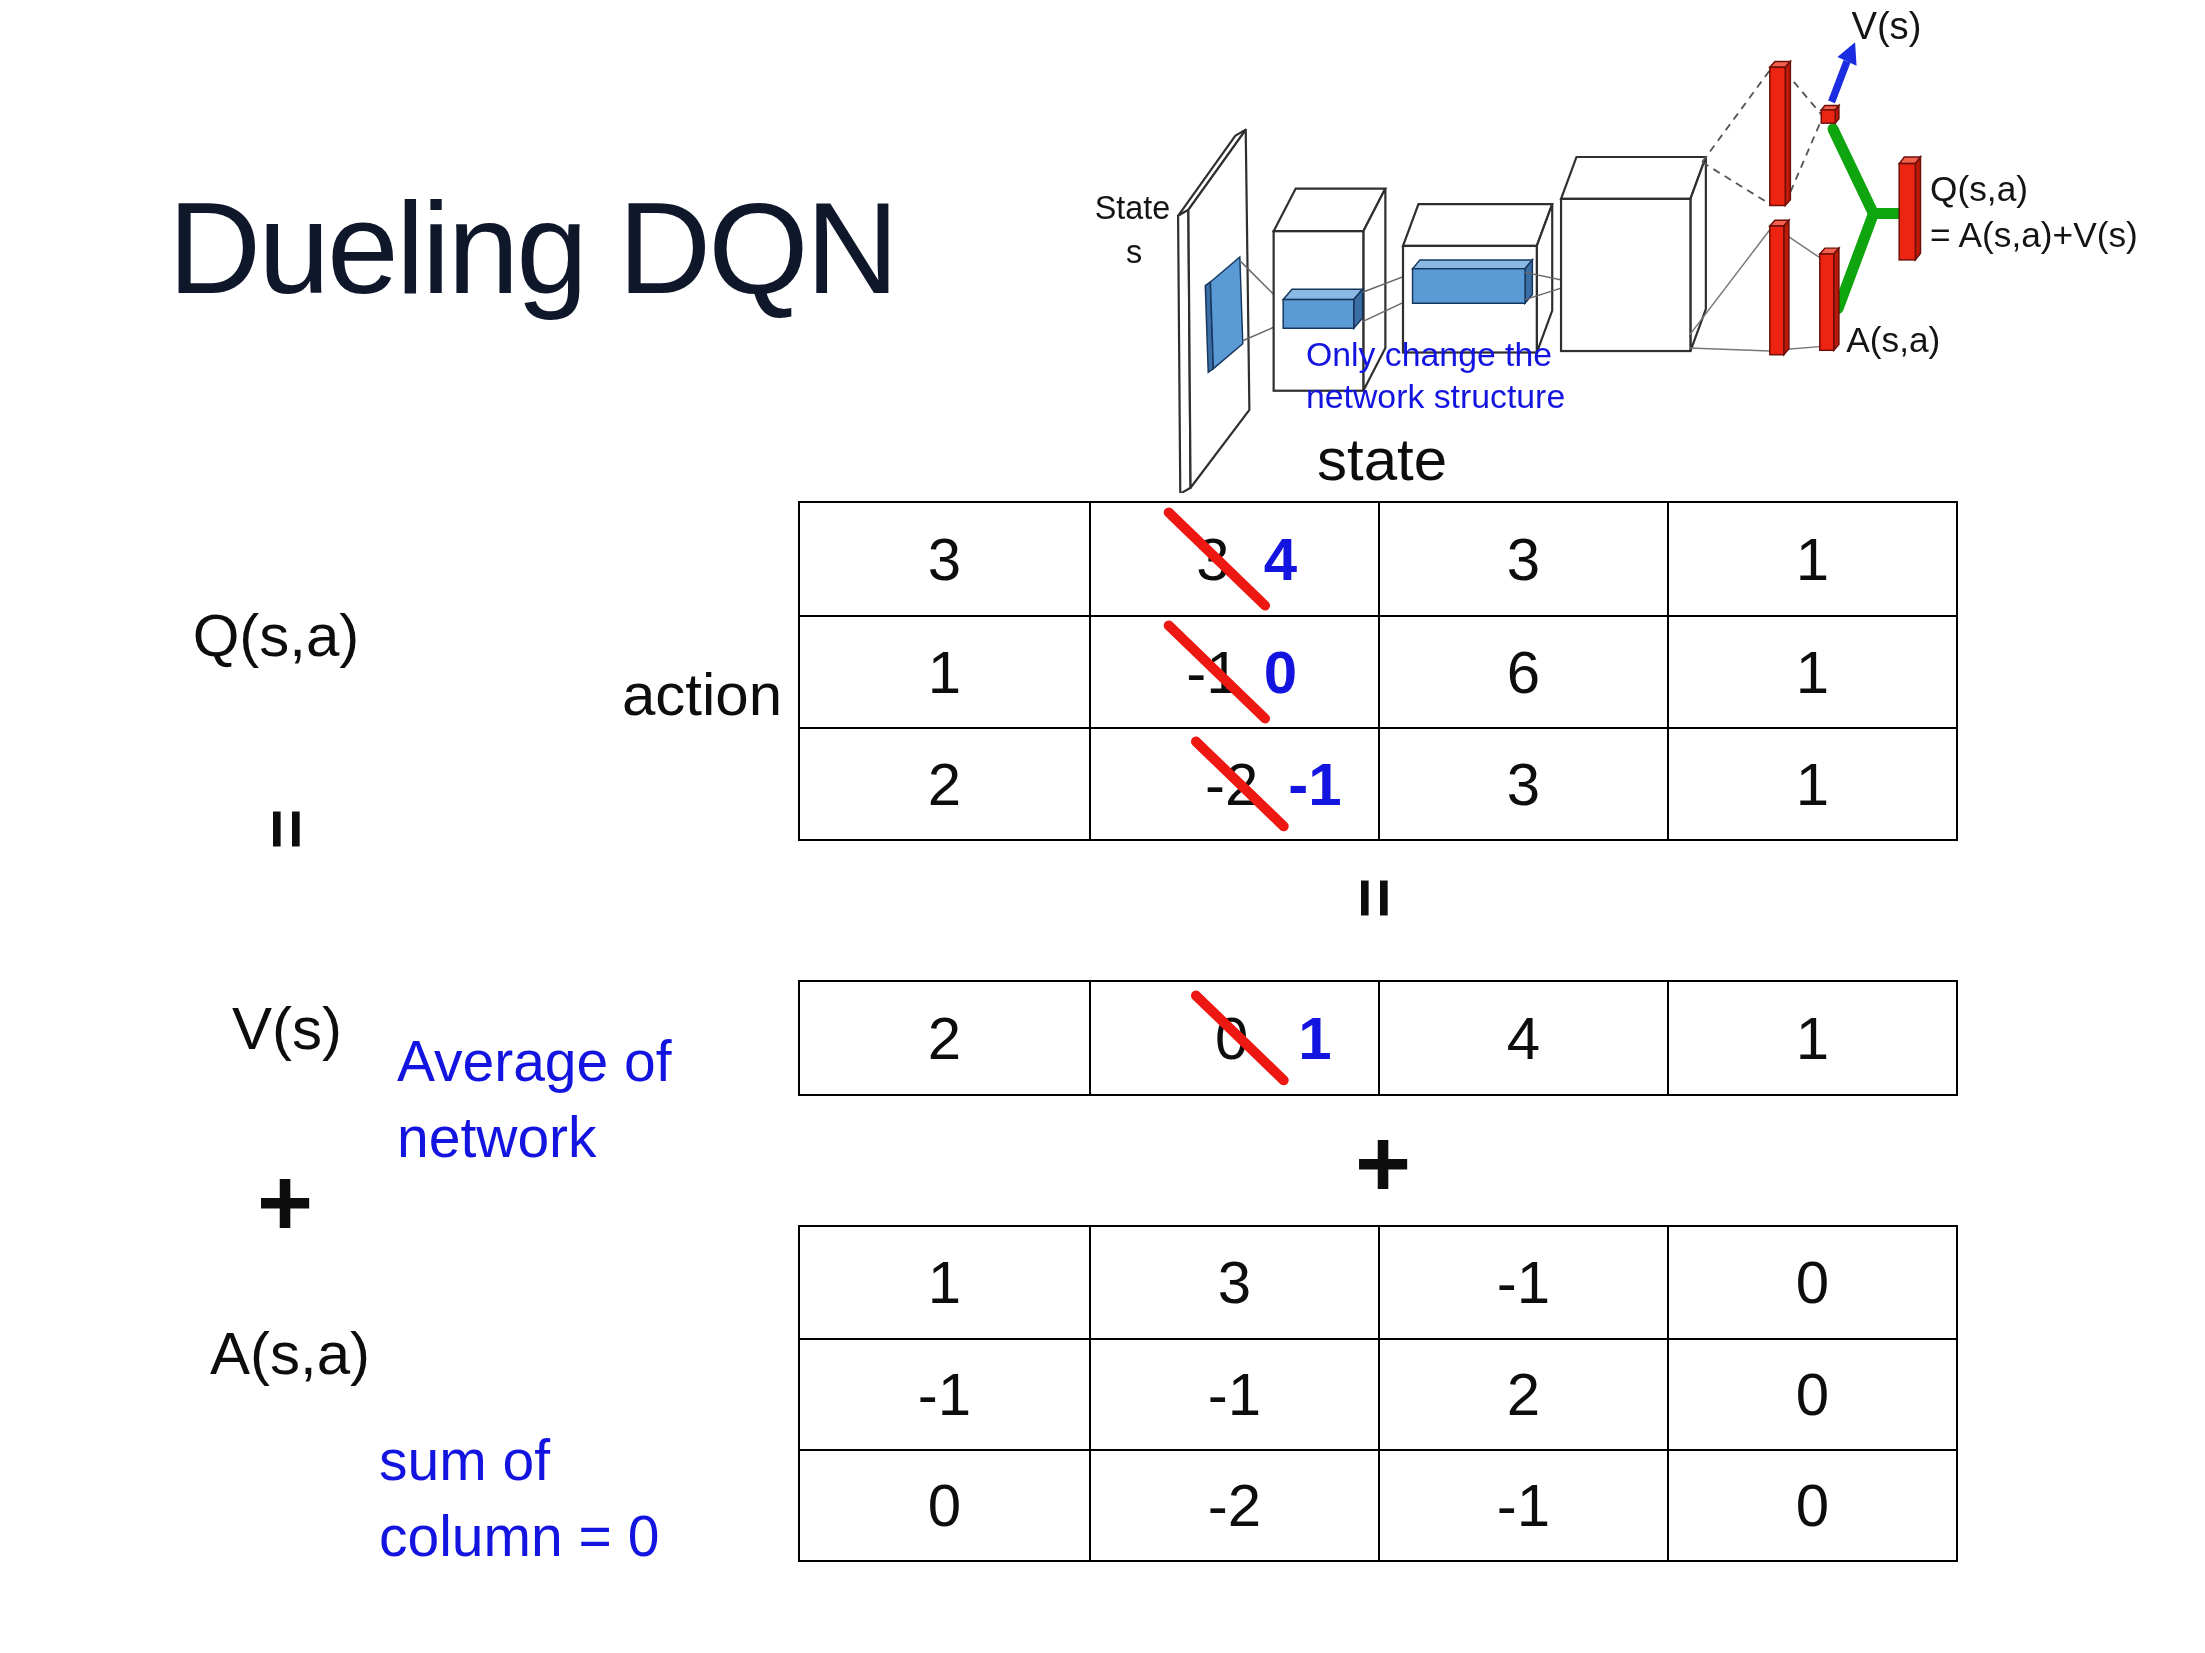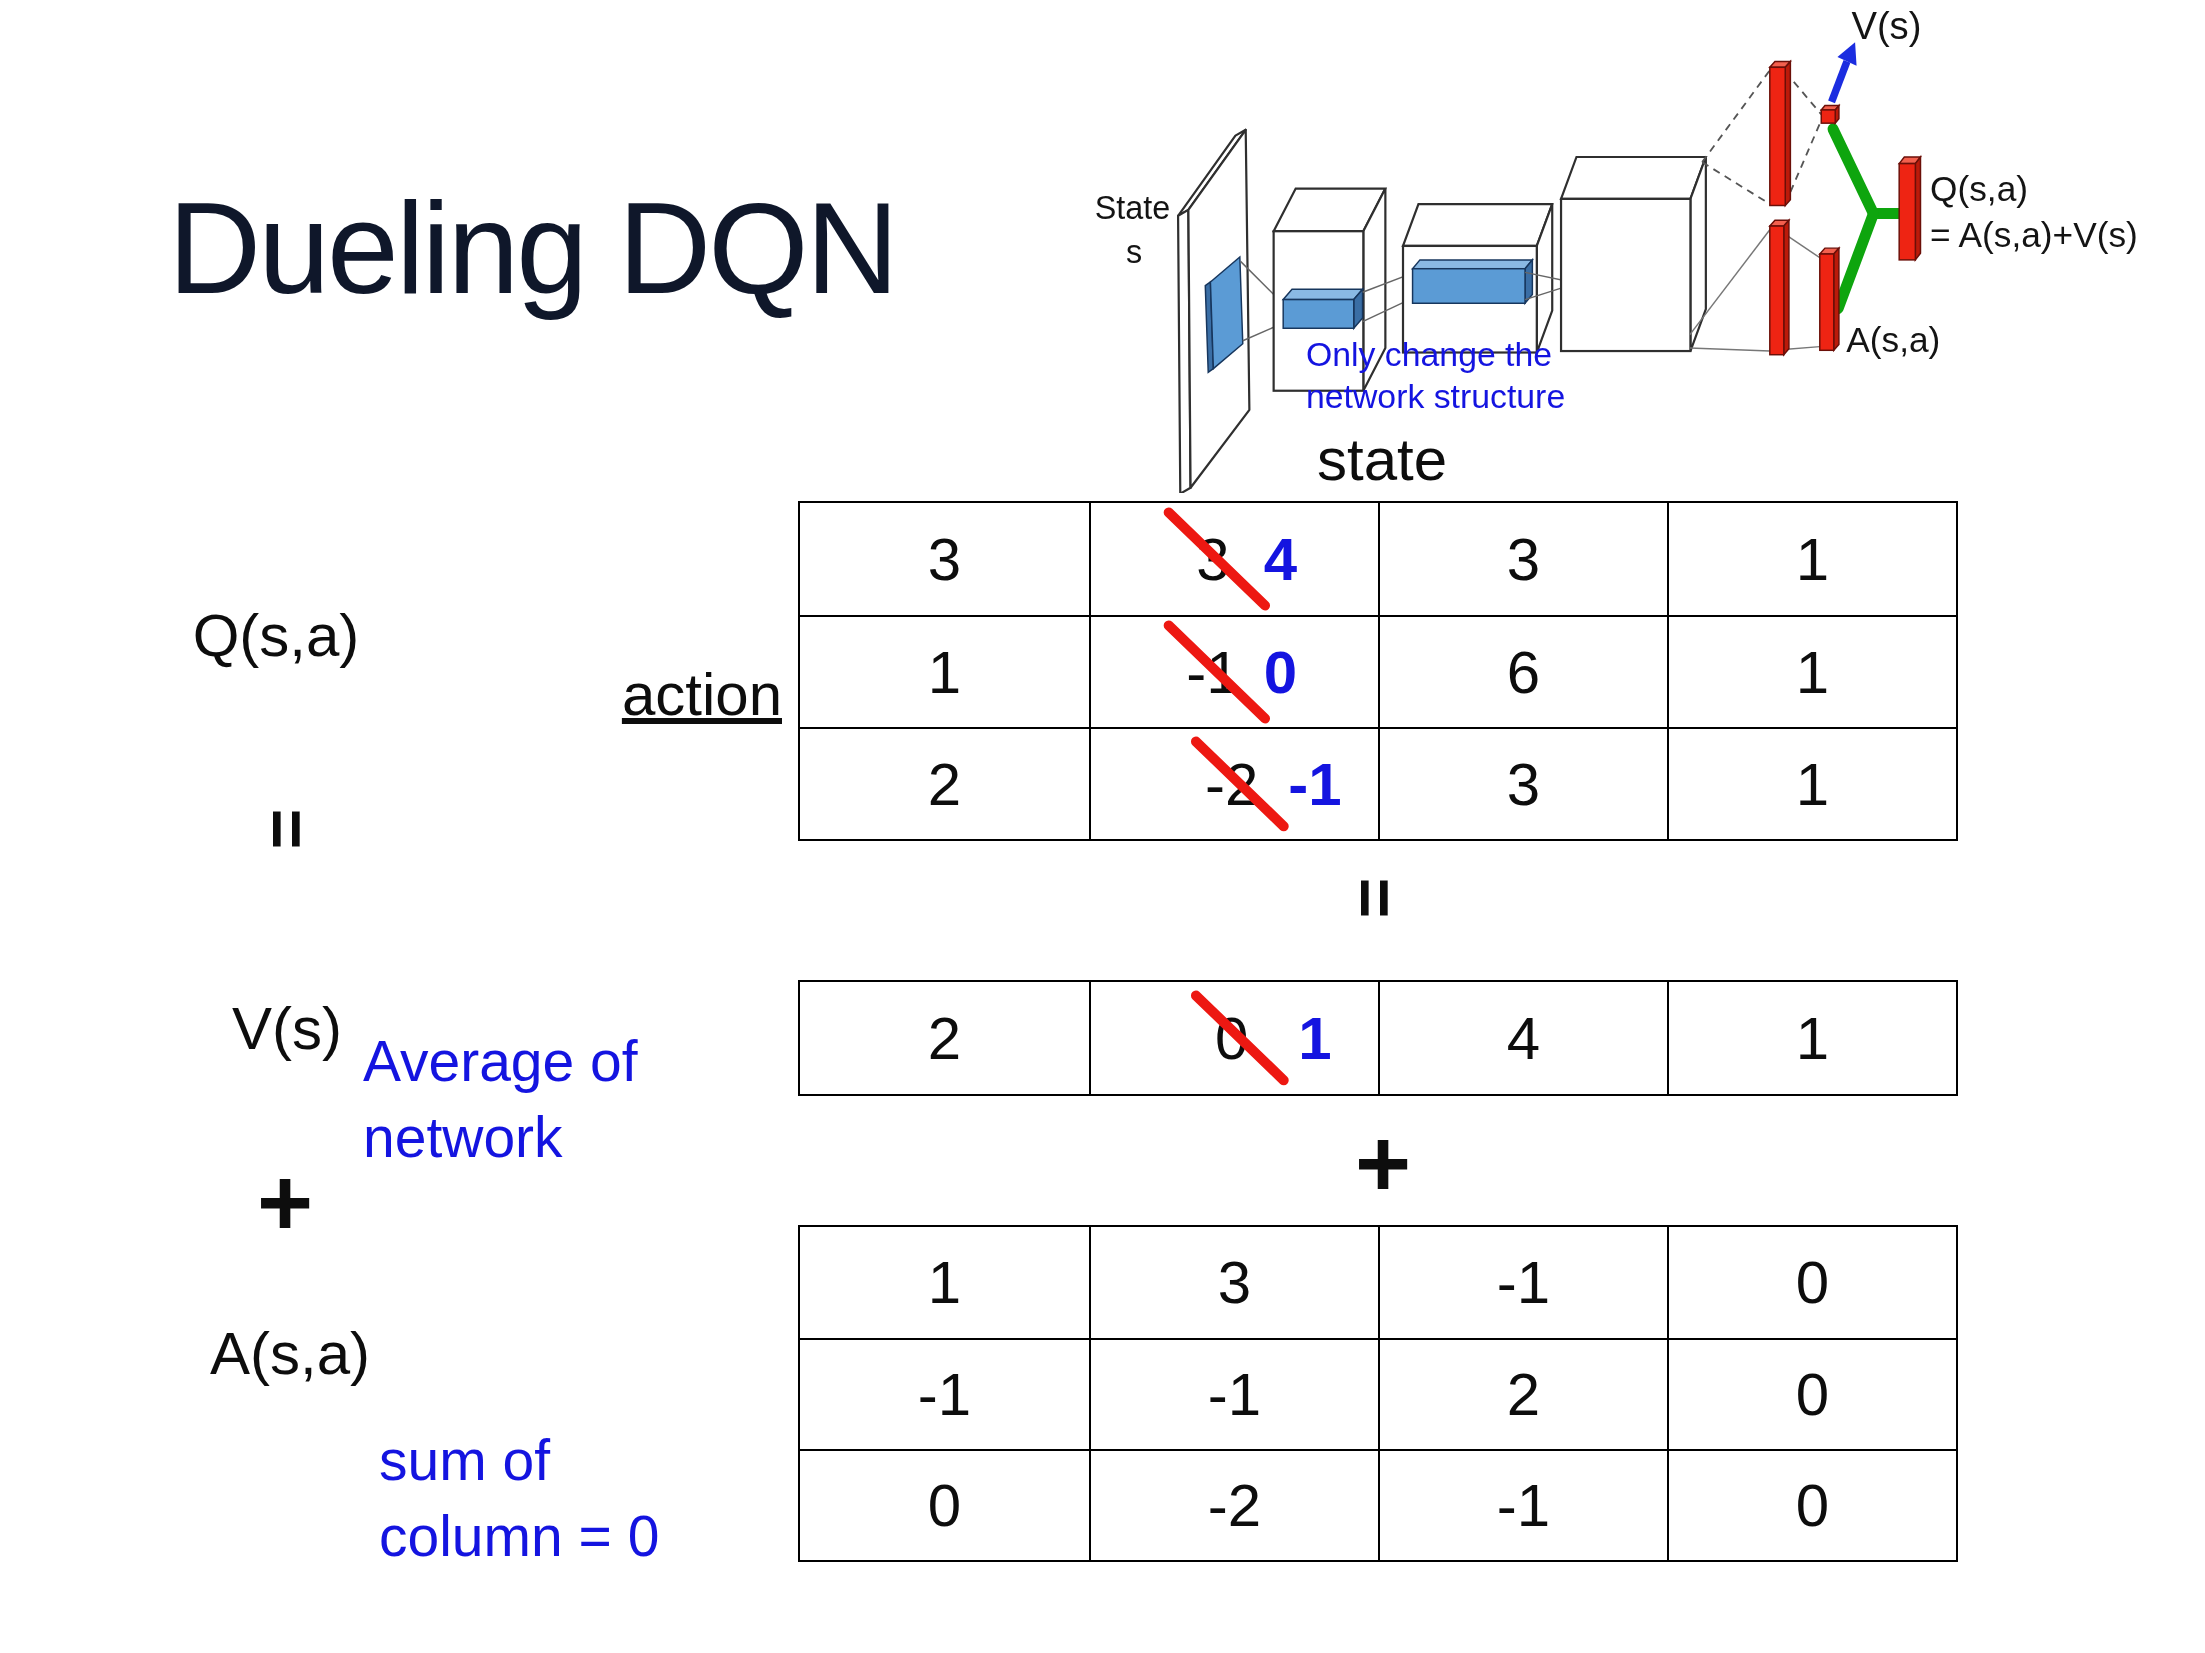--- a/index.html
+++ b/index.html
@@ -8,21 +8,21 @@
     background:#ffffff;font-family:"Liberation Sans",sans-serif;color:#111;
   }
   .abs{position:absolute;}
   
   .title{
     left:168px;top:178px;font-size:129px;letter-spacing:-2.9px;
     color:#0f172a;white-space:nowrap;line-height:1.1;
   }
   
   .clabel{transform:translateX(-50%);white-space:nowrap;font-size:60px;color:#0d0d0d;}
-  .rlabel{text-align:right;white-space:nowrap;font-size:60px;color:#0d0d0d;text-decoration:underline;}
+  .rlabel{text-align:right;white-space:nowrap;font-size:60px;color:#0d0d0d;}
   
   .op{transform:translate(-50%,-50%);font-weight:700;color:#0d0d0d;line-height:1;}
   .op-eq{font-size:70px;}
   .op-eq .rot{display:inline-block;transform:rotate(90deg);}
   .op-plus{font-size:96px;font-weight:700;}
   
   .bluenote{color:#1414e0;font-size:57px;line-height:76px;white-space:nowrap;}
   
   .grid-table{display:grid;border:2.9px solid #000;background:#fff;}
   .cell{
@@ -163,21 +163,21 @@
 
 <div class="abs clabel" style="left:1382px;top:425px;">state</div>
 <div class="abs rlabel" style="left:470px;top:660px;width:312px;">action</div>
 
 <div class="abs clabel" style="left:276px;top:601px;">Q(s,a)</div>
 <div class="abs op op-eq" style="left:287px;top:829px;"><span class="rot">=</span></div>
 <div class="abs clabel" style="left:287px;top:994px;">V(s)</div>
 <div class="abs op op-plus" style="left:285px;top:1203px;"><span>+</span></div>
 <div class="abs clabel" style="left:290px;top:1319px;">A(s,a)</div>
 
-<div class="abs bluenote" style="left:363px;top:1023px;">
+<div class="abs bluenote" style="left:397px;top:1023px;">
   <div>Average of</div>
   <div>network</div>
 </div>
 <div class="abs bluenote" style="left:379px;top:1422px;">
   <div>sum of</div>
   <div>column = 0</div>
 </div>
 
 <div class="abs op op-eq" style="left:1375px;top:898px;"><span class="rot">=</span></div>
 <div class="abs op op-plus" style="left:1383px;top:1164px;"><span>+</span></div>

